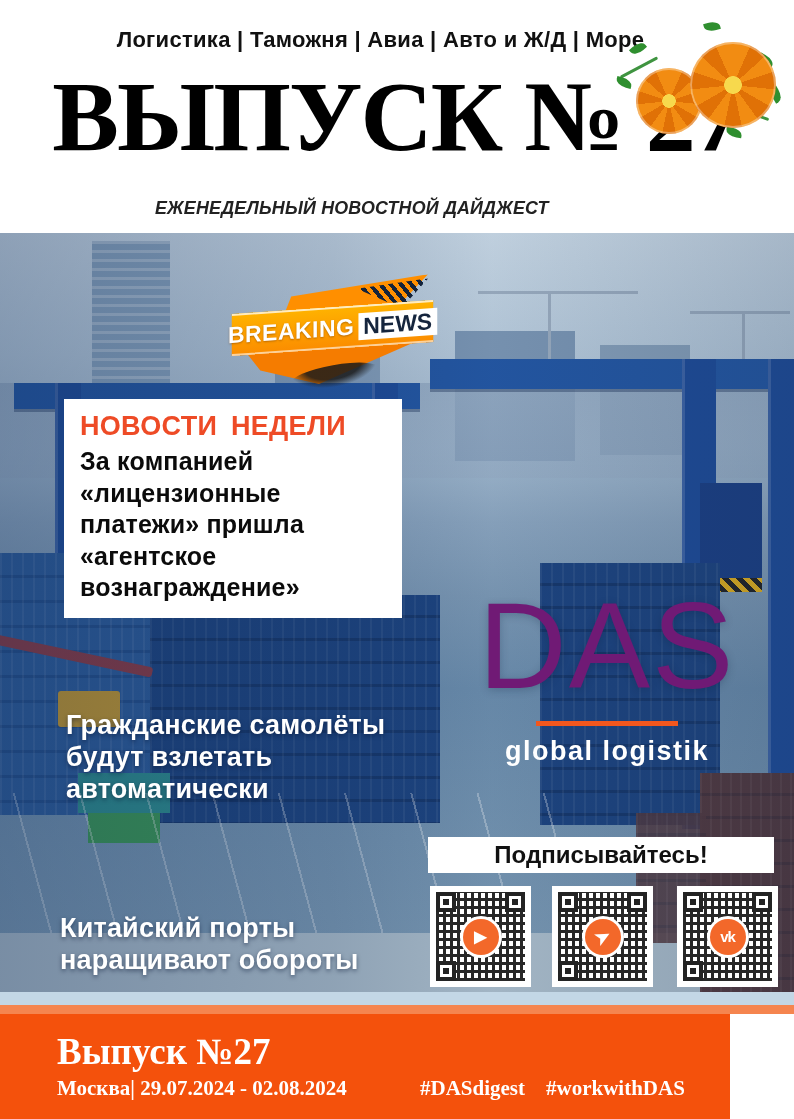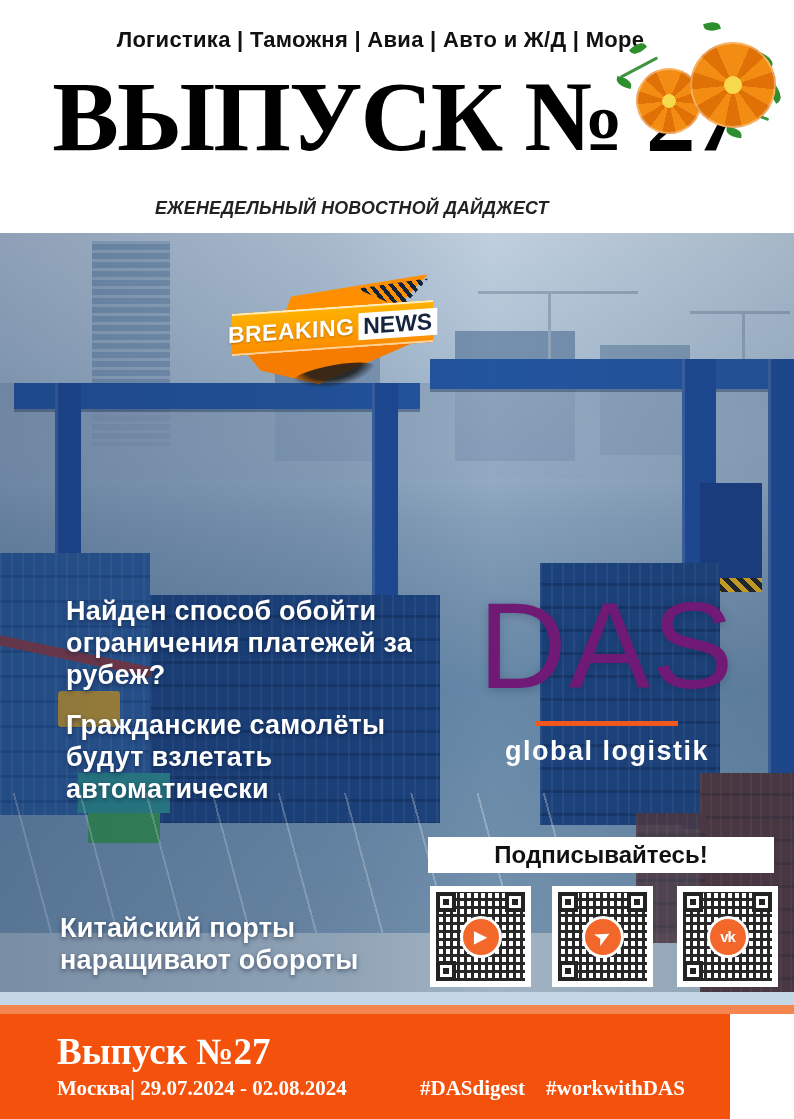--- a/index.html
+++ b/index.html
@@ -205,22 +205,25 @@
     <div class="b-tri-top"></div>
     <div class="b-tri-stripes"></div>
     <div class="b-tri-bot"></div>
     <div class="b-swoosh"></div>
     <div class="b-bar">
       <span class="b-breaking">BREAKING</span>
       <span class="b-news">NEWS</span>
     </div>
   </div>
 
-
-  <div class="ph ph1">Найден способ обойти ограничения платежей за рубеж?</div>
+  <div class="news-box">
+    <div class="news-label">НОВОСТИ НЕДЕЛИ</div>
+    <div class="news-headline">За компанией «лицензионные платежи» пришла «агентское вознаграждение»</div>
+  </div>
+
   <div class="ph ph2">Гражданские самолёты будут взлетать автоматически</div>
   <div class="ph ph4">Китайский порты наращивают обороты</div>
 
   <div class="logo-block">
     <div class="logo-name">DAS</div>
     <div class="logo-rule"></div>
     <div class="logo-tagline">global logistik</div>
   </div>
 
   <div class="subscribe-label">Подписывайтесь!</div>

